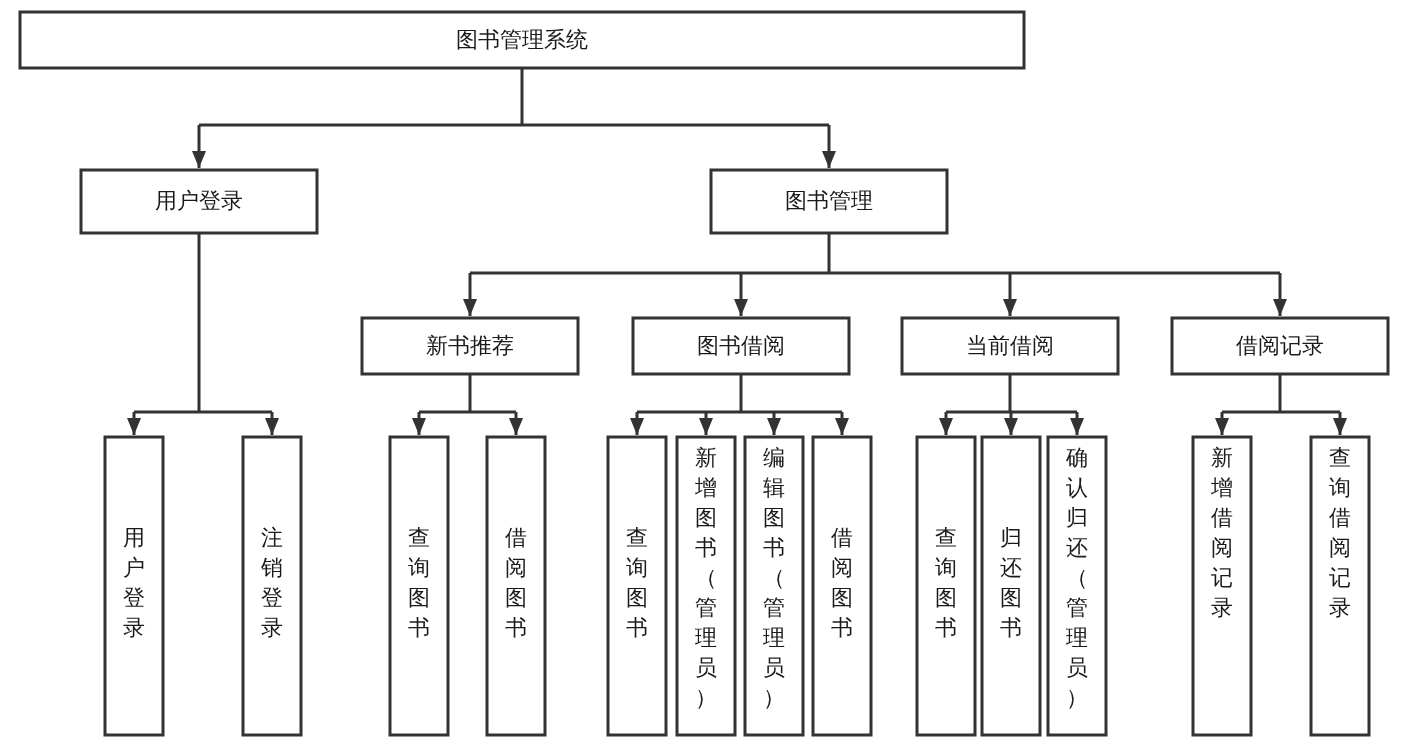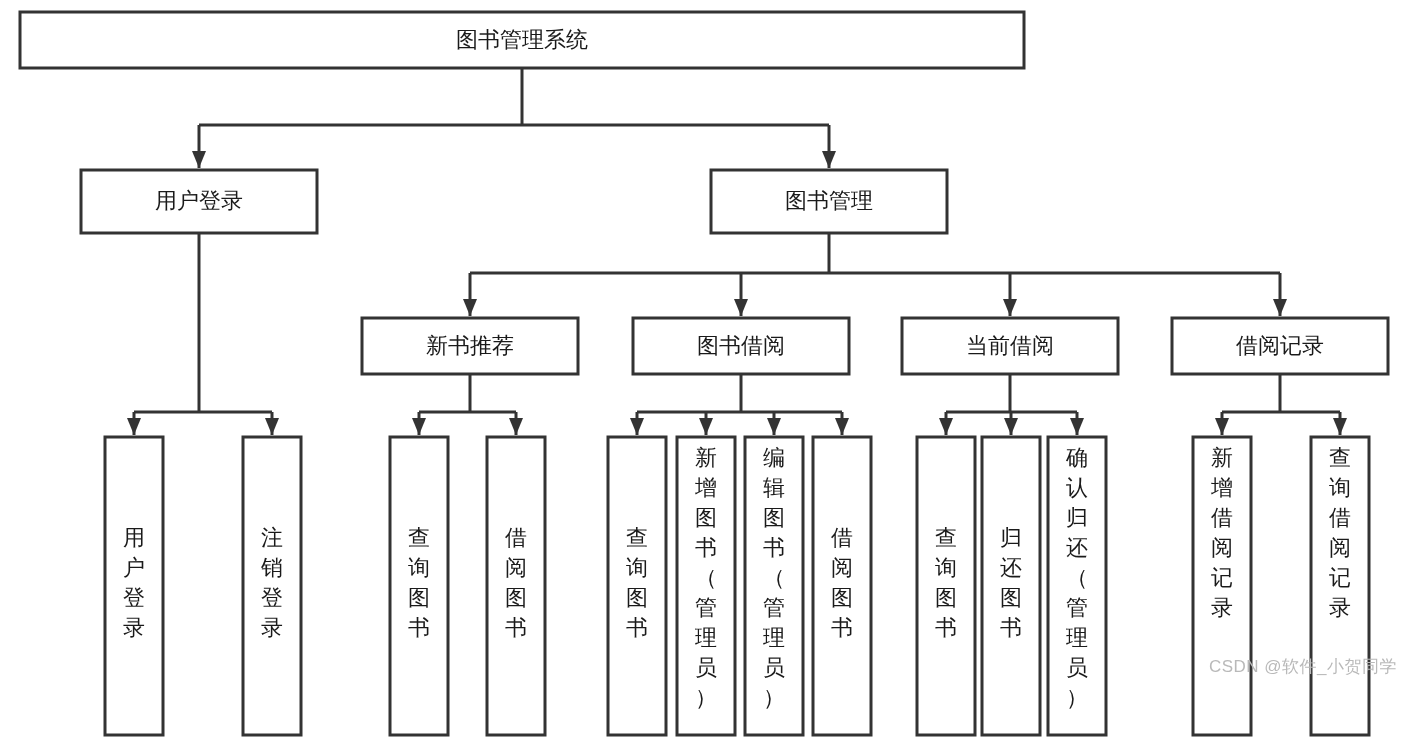--- a/index.html
+++ b/index.html
@@ -244,14 +244,13 @@
       <rect x="1311" y="437" width="58" height="298" class="node-box"></rect>
       <g>
         <text x="1340" y="465" class="node-label-vertical">查</text>
         <text x="1340" y="495" class="node-label-vertical">询</text>
         <text x="1340" y="525" class="node-label-vertical">借</text>
         <text x="1340" y="555" class="node-label-vertical">阅</text>
         <text x="1340" y="585" class="node-label-vertical">记</text>
         <text x="1340" y="615" class="node-label-vertical">录</text>
       </g>
     </svg>
-  <div class="watermark-text">CSDN @软件_小贺同学</div>
 </div>
 
 </body></html>

